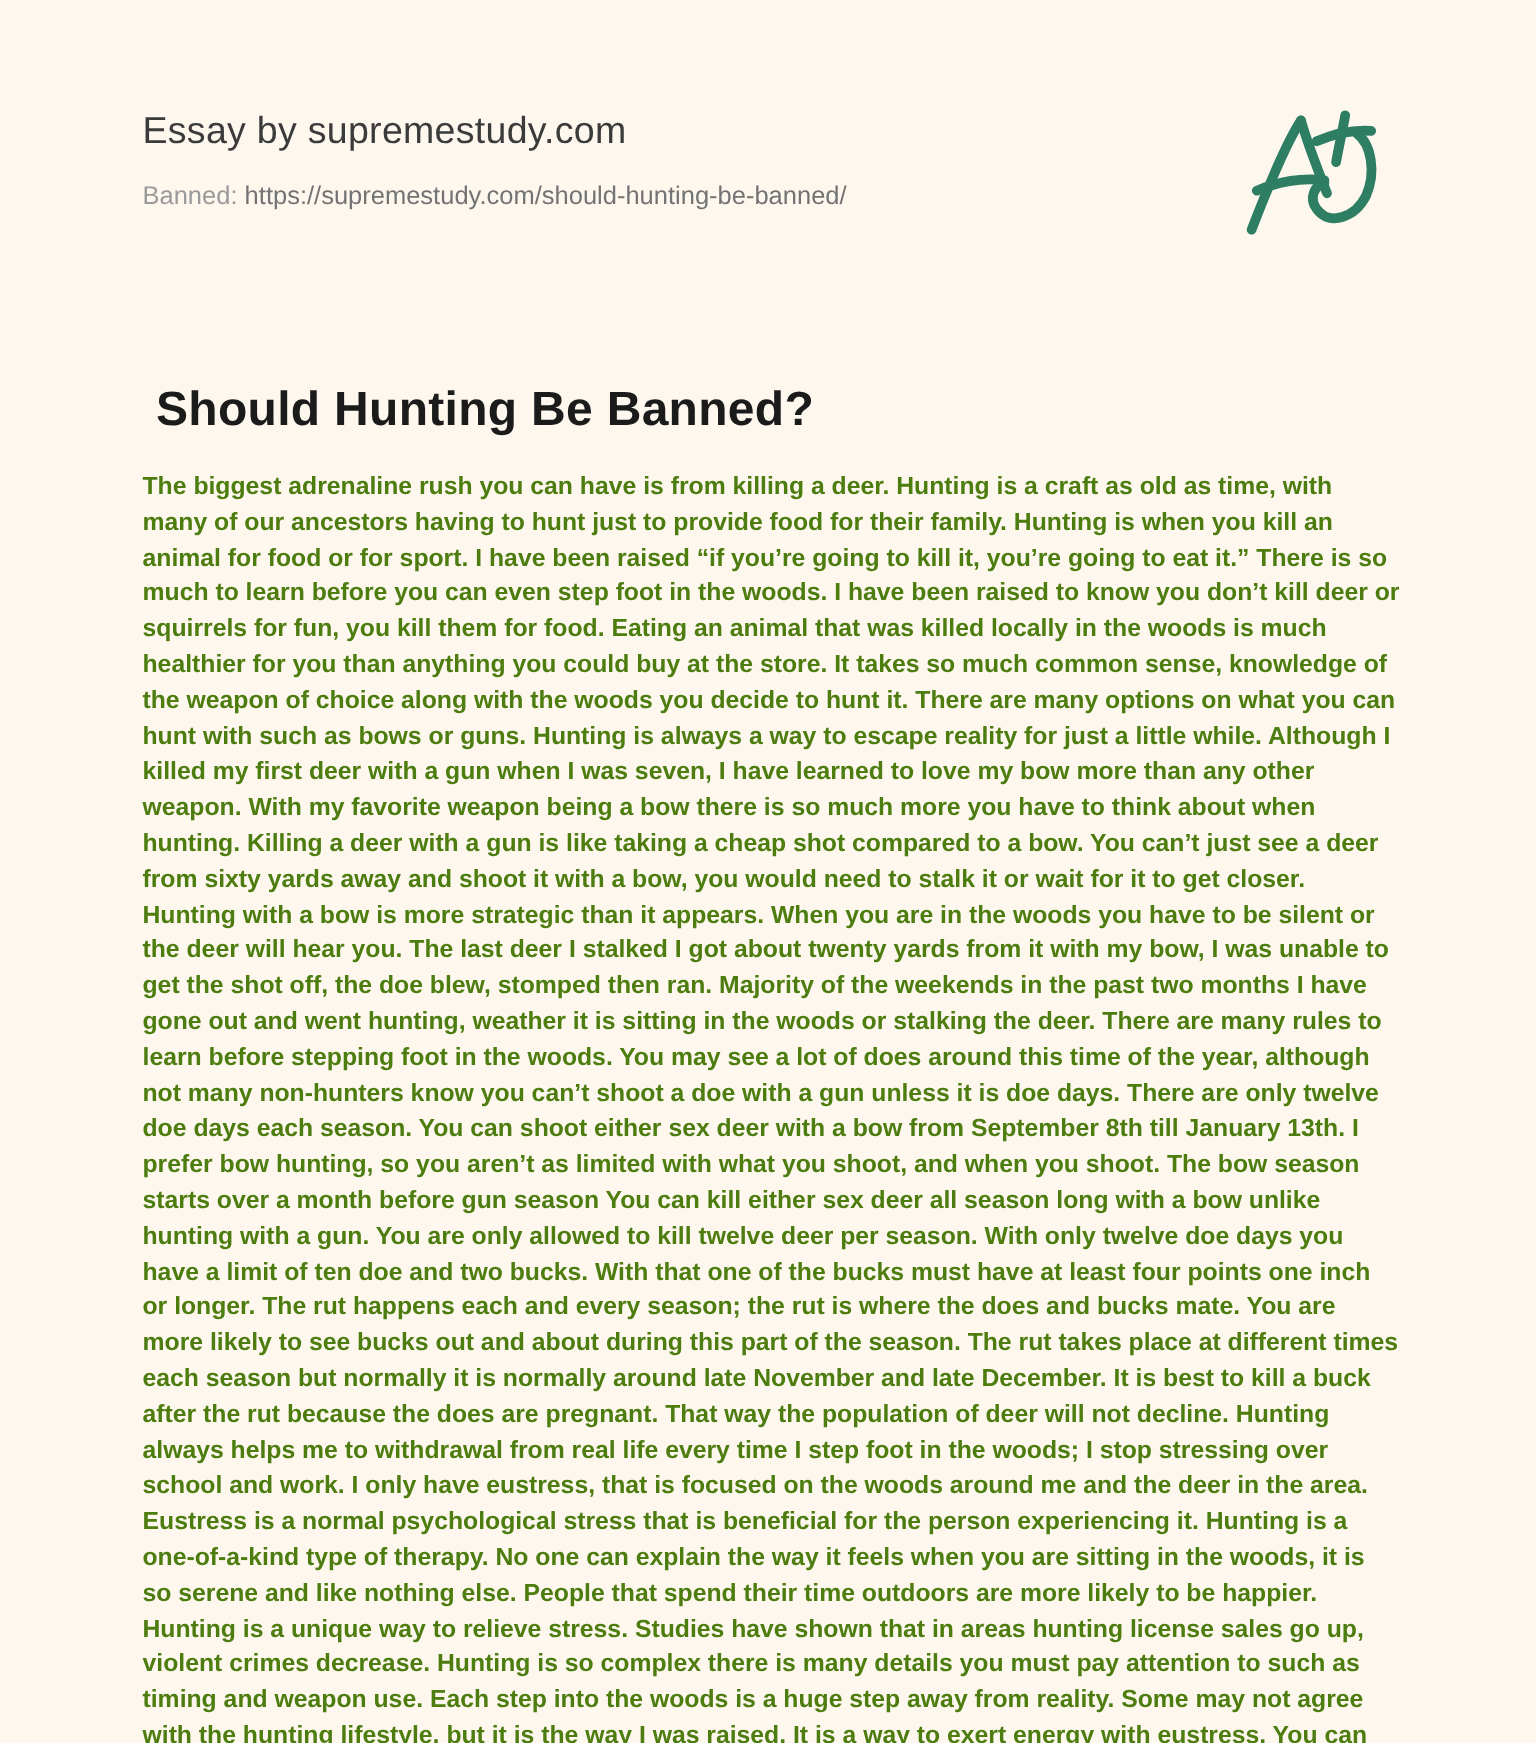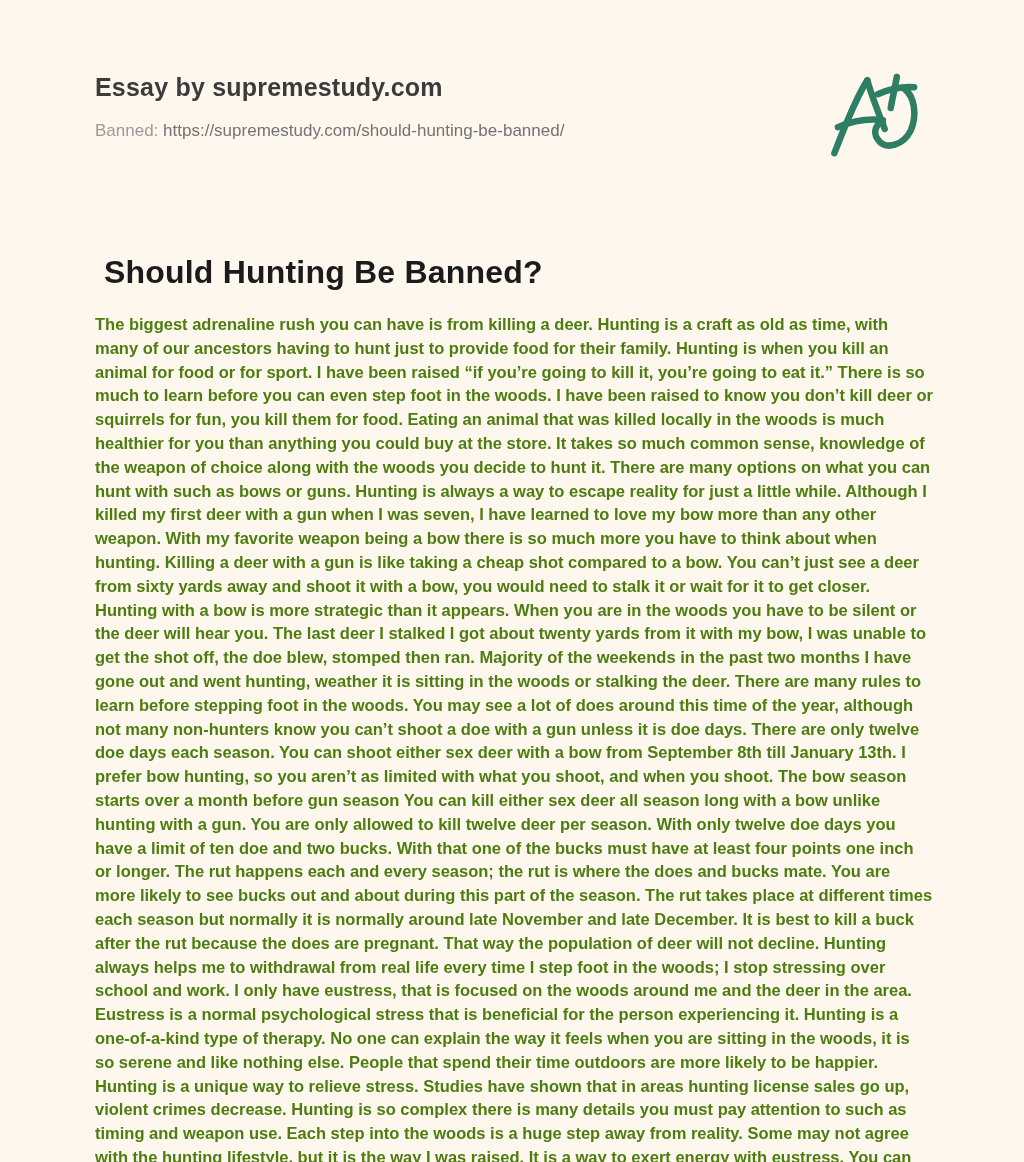--- a/index.html
+++ b/index.html
@@ -13,21 +13,21 @@
     height: 1162px;
     background: #FDF7EE;
     font-family: "Liberation Sans", sans-serif;
     overflow: hidden;
   }
   .header-title {
     position: absolute;
     left: 95px;
     top: 73px;
     font-size: 25px;
-    font-weight: bold;
+    font-weight: normal;
     color: #3B3B3B;
     letter-spacing: 0.2px;
   }
   .source-line {
     position: absolute;
     left: 95px;
     top: 121px;
     font-size: 17px;
     color: #9A9A9A;
   }

